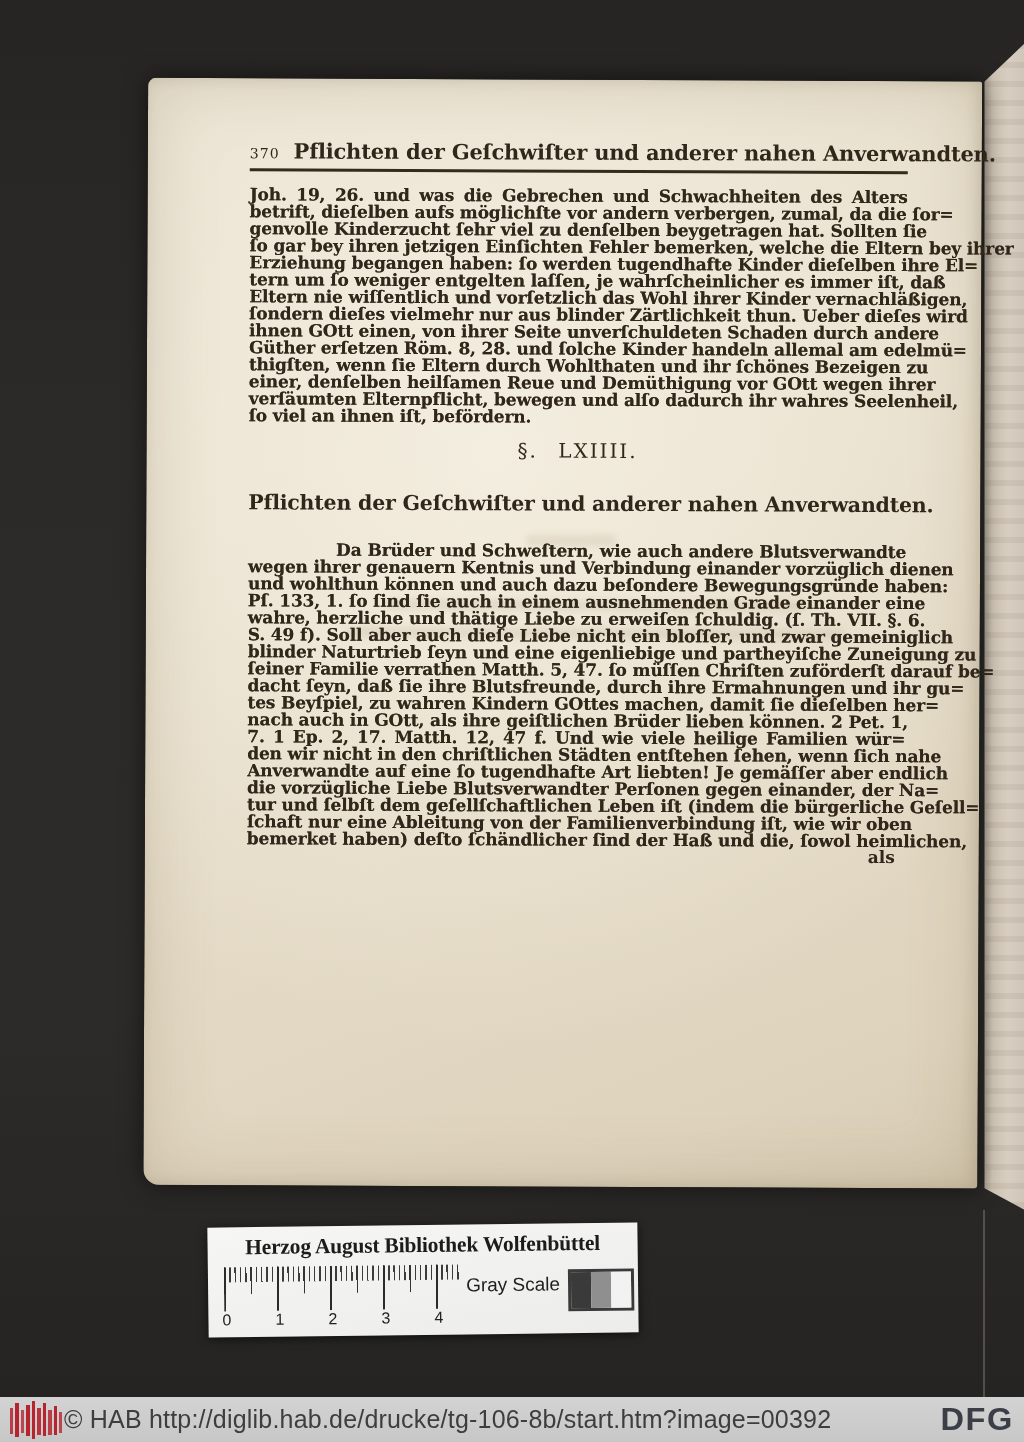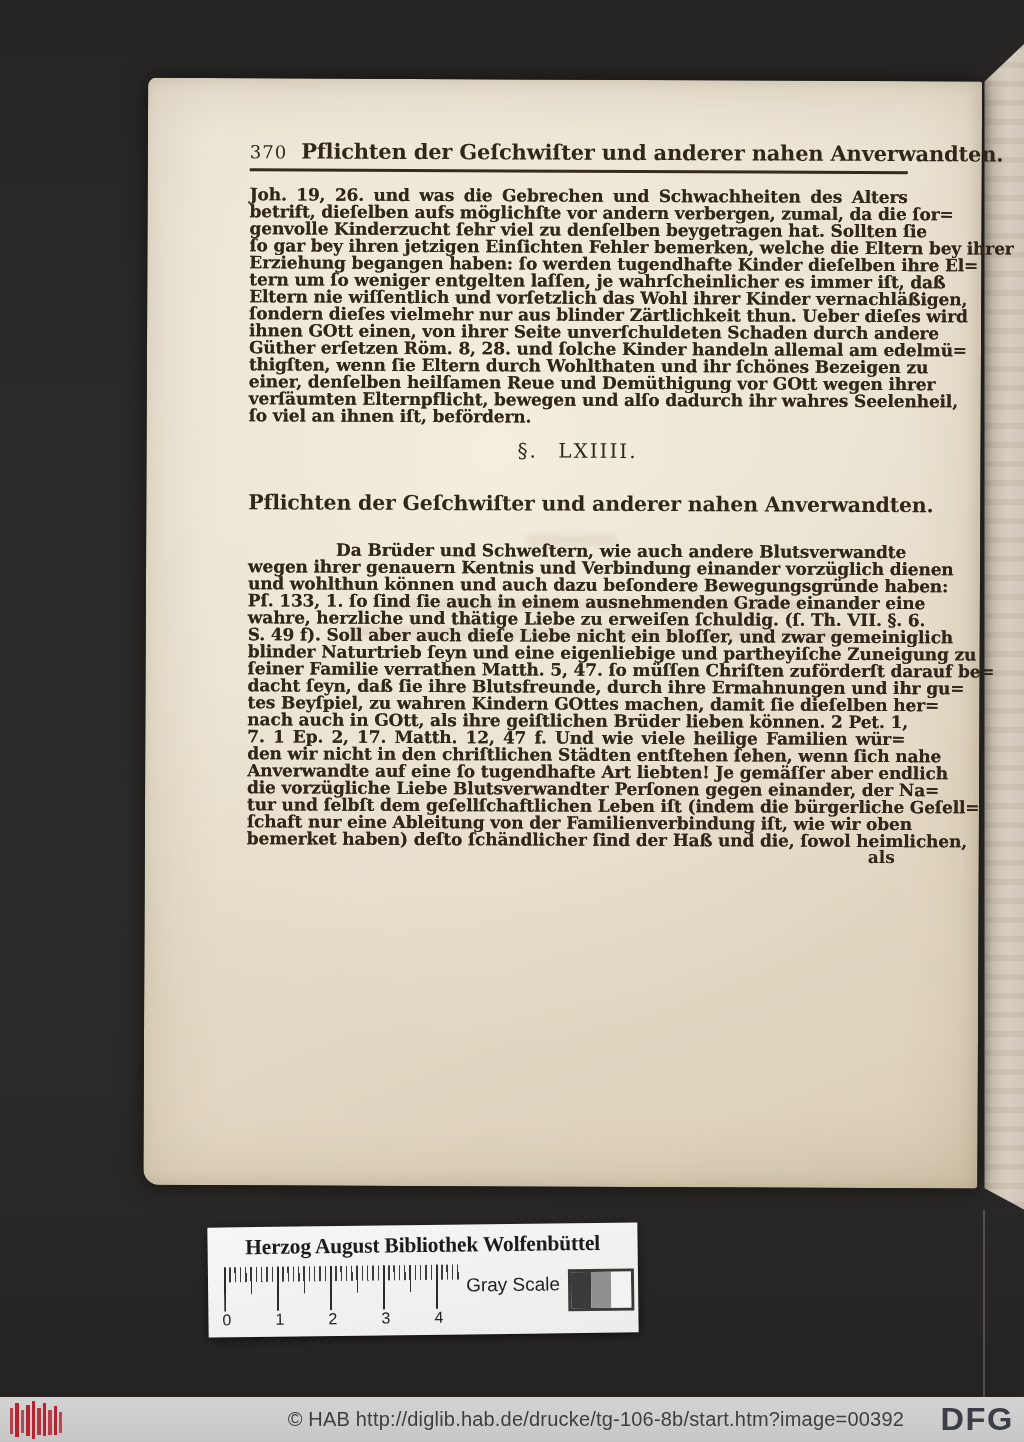--- a/index.html
+++ b/index.html
@@ -23,21 +23,21 @@
      background:
        radial-gradient(ellipse 120% 90% at 42% 34%,rgba(255,252,242,.5) 0%,rgba(255,252,242,0) 60%),
        linear-gradient(158deg,#ebe3d3 0%,#e7decb 45%,#ded3bd 88%,#d6cab2 100%);
      border-radius:8px 3px 4px 16px;
      transform:rotate(.25deg);transform-origin:40px 40px;
      box-shadow:inset 0 0 70px rgba(118,98,66,.22),inset -4px 0 14px rgba(100,84,58,.18),
                 0 0 22px rgba(0,0,0,.55);}
   .textblock{position:absolute;left:102px;top:60px;width:658px;color:#31261a;}
 
   .header-row{display:flex;align-items:baseline;gap:14px;}
-  .pageno{font-size:18px;letter-spacing:1px;flex:0 0 auto;}
+  .pageno{font-size:14px;letter-spacing:1px;flex:0 0 auto;}
   .running-title{flex:1 1 auto;text-align:center;font-size:21px;font-weight:bold;
      letter-spacing:-.2px;white-space:nowrap;}
   .header-rule{height:0;border-bottom:3.5px solid #342a1d;margin-top:5px;}
 
   .para{font-size:17px;font-weight:bold;letter-spacing:-.15px;
         text-shadow:0 0 .5px rgba(49,38,26,.7);}
   .para1{margin-top:11px;}
   .para1 .tline{line-height:24.6px;}
   .para2{margin-top:22px;}
   .para2 .tline{line-height:25.2px;}
@@ -77,21 +77,21 @@
   .grayscale-label{font-size:19px;color:#1f1f1f;margin:10px 8px 0 4px;white-space:nowrap;flex:1 1 auto;text-align:right;}
   .swatches{flex:0 0 auto;display:flex;margin-top:6px;border:3px solid #3a3a3a;width:60px;height:36px;}
   .swatches div{width:20px;height:36px;}
   .sw0{background:#3a3a3a;}.sw1{background:#8f8f8f;}.sw2{background:#f2f2f2;}
 
   
   .footer{position:absolute;left:0;top:1397px;width:1024px;height:45px;
      background:linear-gradient(180deg,#d3d3d3 0%,#c7c7c7 100%);
      display:flex;align-items:center;font-family:"Liberation Sans",sans-serif;}
   .hab-mark{flex:0 0 auto;margin-left:8px;}
-  .footer-text{flex:1 1 auto;text-align:right;font-size:20px;color:#3e3e3e;
+  .footer-text{flex:1 1 auto;text-align:left;font-size:25px;color:#3e3e3e;
      padding-right:40px;letter-spacing:.2px;}
   .dfg{flex:0 0 auto;margin-right:10px;font-size:31px;font-weight:bold;color:#3b3e46;
      letter-spacing:1.5px;transform:scaleY(1.0) scaleX(1.05);transform-origin:right center;}
 </style>
 </head>
 <body>
 
 <div class="stage">
 
   <div class="adjacent-page"></div>

